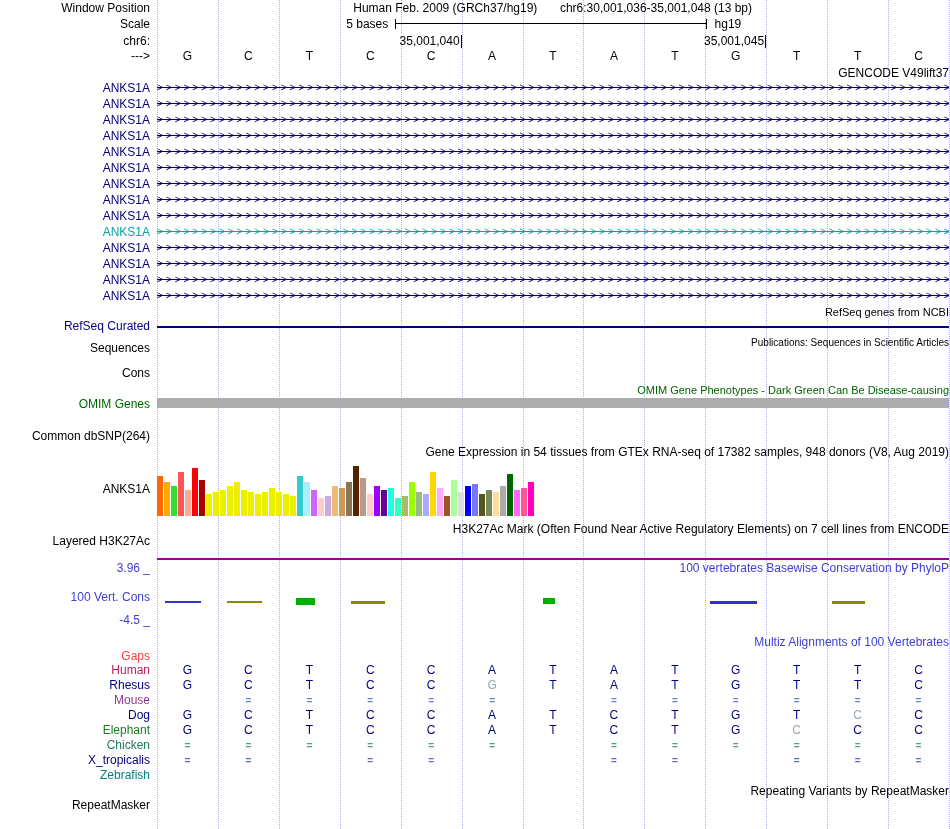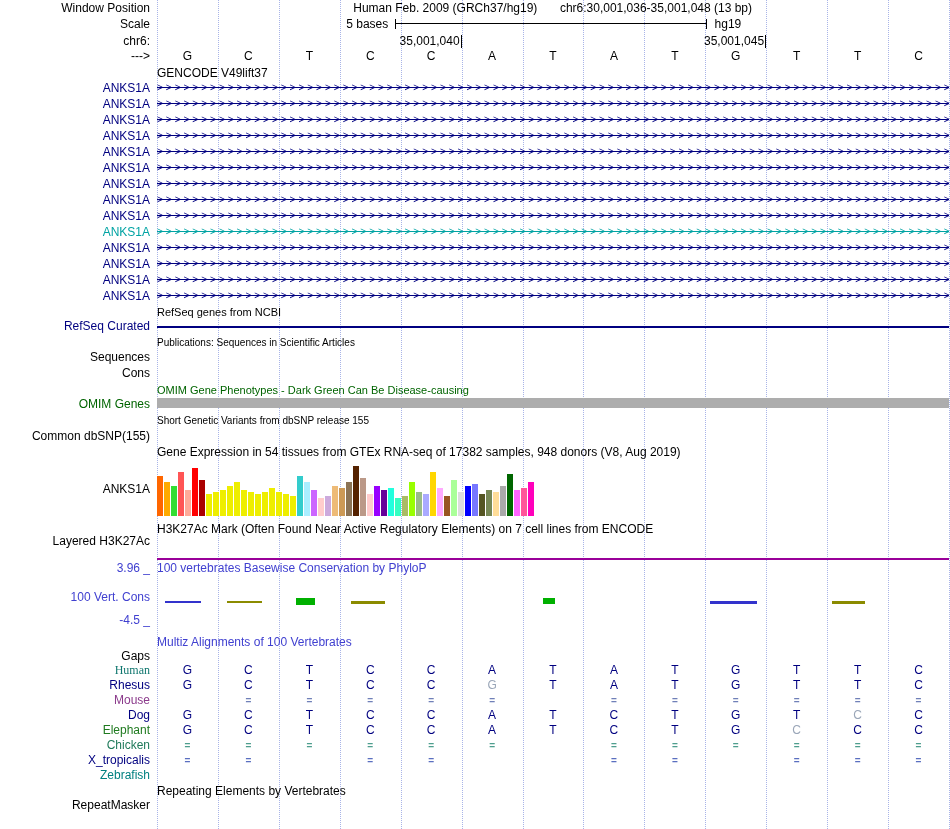--- a/index.html
+++ b/index.html
@@ -4,27 +4,27 @@
 <style>
   *{box-sizing:border-box;margin:0;padding:0}
   body{font-family:"Liberation Sans",sans-serif;background:#fff}
   .stage{position:relative;width:950px;height:829px;background:#fff;overflow:hidden;font-size:12px;color:#000}
   .grid{position:absolute;left:157px;top:0;width:792px;height:100%;z-index:0}
   .gridline{position:absolute;top:0;bottom:0;width:0;border-left:1px dotted #A8B4E8}
   .row{position:absolute;left:0;right:0;z-index:1}
   .lbl{position:absolute;left:0;width:150px;text-align:right;white-space:nowrap;line-height:15px}
   .trk{position:absolute;left:157px;width:792px;top:0;bottom:0}
   .abs{position:absolute;top:0;white-space:nowrap}
-  .center{text-align:left;line-height:14px}
+  .center{text-align:right;line-height:14px}
   .t10{font-size:10px}
   .t11{font-size:11px}
   .navy{color:#000080}
   .green{color:#006400}
   .blue{color:#4040D0}
-  .orange{color:#000000}
+  .orange{color:#ef4444}
   .scalebar{position:absolute;top:2px;height:10px;border-left:1px solid #000;border-right:1px solid #000;
     background:linear-gradient(to bottom,transparent 4px,#000 4px,#000 5px,transparent 5px)}
   .coord{position:absolute;top:0;display:flex;align-items:center;white-space:nowrap}
   .tick{display:inline-block;width:1px;height:13px;background:#000;margin-left:1px}
   .basegrid{display:flex;height:15px}
   .hline{position:absolute;left:0;width:100%}
   .omim-bar{position:absolute;left:0;width:100%;top:1px;height:10px;background:#ADADAD}
   .tx-row{position:relative;height:16px}
   .tx-row .lbl{line-height:16px}
   .tx-arrows{position:absolute;left:157px;width:792px;top:0;height:16px;overflow:hidden;font-size:10px;
@@ -182,45 +182,42 @@
     <div class="lbl navy">RefSeq Curated</div>
     <div class="trk">
         <div class="hline" style="top:7px;height:2px;background:#000080"></div>
       </div>
   </div>
 
   <div class="row" style="top:336px;height:12px">
     <div class="trk center t10">Publications: Sequences in Scientific Articles</div>
   </div>
 
-  <div class="row" style="top:350px;height:14px">
+  <div class="row" style="top:341px;height:14px">
     <div class="lbl">Sequences</div>
   </div>
 
   <div class="row" style="top:366px;height:14px">
     <div class="lbl">Cons</div>
   </div>
 
   <div class="row" style="top:397px;height:13px">
     <div class="lbl green">OMIM Genes</div>
     <div class="trk">
         <div class="omim-bar"></div>
       </div>
   </div>
 
   <div class="row" style="top:383px;height:13px">
     <div class="trk center t11 green">OMIM Gene Phenotypes - Dark Green Can Be Disease-causing</div>
   </div>
 
-  <div class="row" style="top:414px;height:12px">
-    <div class="trk center t10">Short Genetic Variants from dbSNP release 155</div>
-  </div>
 
   <div class="row" style="top:429px;height:14px">
-    <div class="lbl">Common dbSNP(155)</div>
+    <div class="lbl">Common dbSNP(264)</div>
   </div>
 
   <div class="row" style="top:445px;height:14px">
     <div class="trk center">Gene Expression in 54 tissues from GTEx RNA-seq of 17382 samples, 948 donors (V8, Aug 2019)</div>
   </div>
 
   <div class="row" style="top:460px;height:58px">
     <div class="lbl" style="line-height:58px">ANKS1A</div>
     <div class="trk">
         <div class="gtex-bars">
@@ -319,21 +316,21 @@
   <div class="row" style="top:635px;height:14px">
     <div class="trk center blue">Multiz Alignments of 100 Vertebrates</div>
   </div>
 
   <div class="row" style="top:649px;height:14px">
     <div class="lbl orange">Gaps</div>
   </div>
 
   <div class="abs-block" style="top:663px">
       <div class="mz-row">
-        <div class="lbl" style="color: #0f766e; font-family: Liberation Serif, serif;">Human</div>
+        <div class="lbl" style="color: #be185d;">Human</div>
         <div class="mz-cells">
           <span class="mz-cell" style="color: rgb(0, 0, 128);">G</span>
           <span class="mz-cell" style="color: rgb(0, 0, 128);">C</span>
           <span class="mz-cell" style="color: rgb(0, 0, 128);">T</span>
           <span class="mz-cell" style="color: rgb(0, 0, 128);">C</span>
           <span class="mz-cell" style="color: rgb(0, 0, 128);">C</span>
           <span class="mz-cell" style="color: rgb(0, 0, 128);">A</span>
           <span class="mz-cell" style="color: rgb(0, 0, 128);">T</span>
           <span class="mz-cell" style="color: rgb(0, 0, 128);">A</span>
           <span class="mz-cell" style="color: rgb(0, 0, 128);">T</span>
@@ -465,20 +462,20 @@
           <span class="mz-cell"></span>
           <span class="mz-cell"></span>
           <span class="mz-cell"></span>
           <span class="mz-cell"></span>
           <span class="mz-cell"></span>
         </div>
       </div>
     </div>
 
   <div class="row" style="top:784px;height:14px">
-    <div class="trk center">Repeating Elements by Vertebrates</div>
+    <div class="trk center">Repeating Variants by RepeatMasker</div>
   </div>
 
   <div class="row" style="top:798px;height:14px">
     <div class="lbl">RepeatMasker</div>
   </div>
 
 </div>
 
 </body></html>

